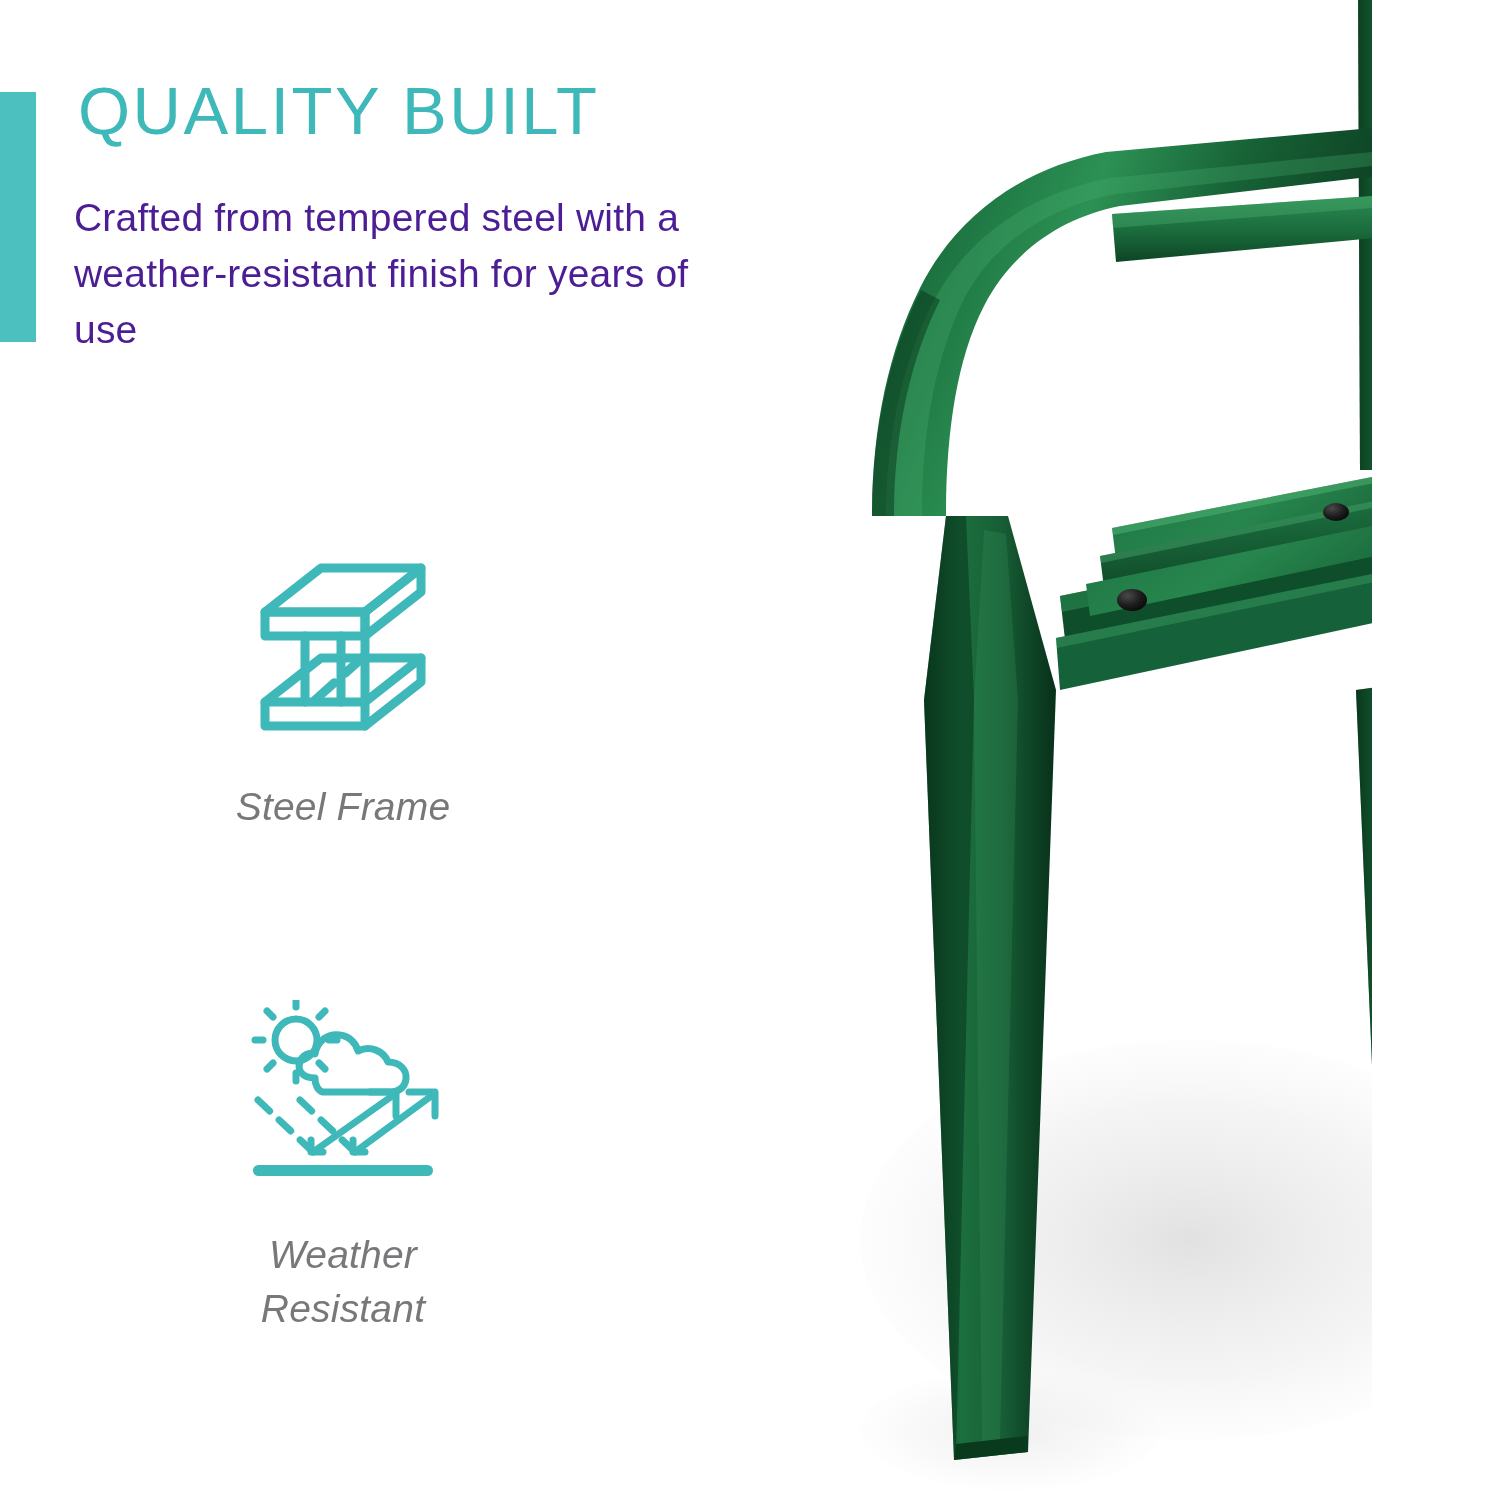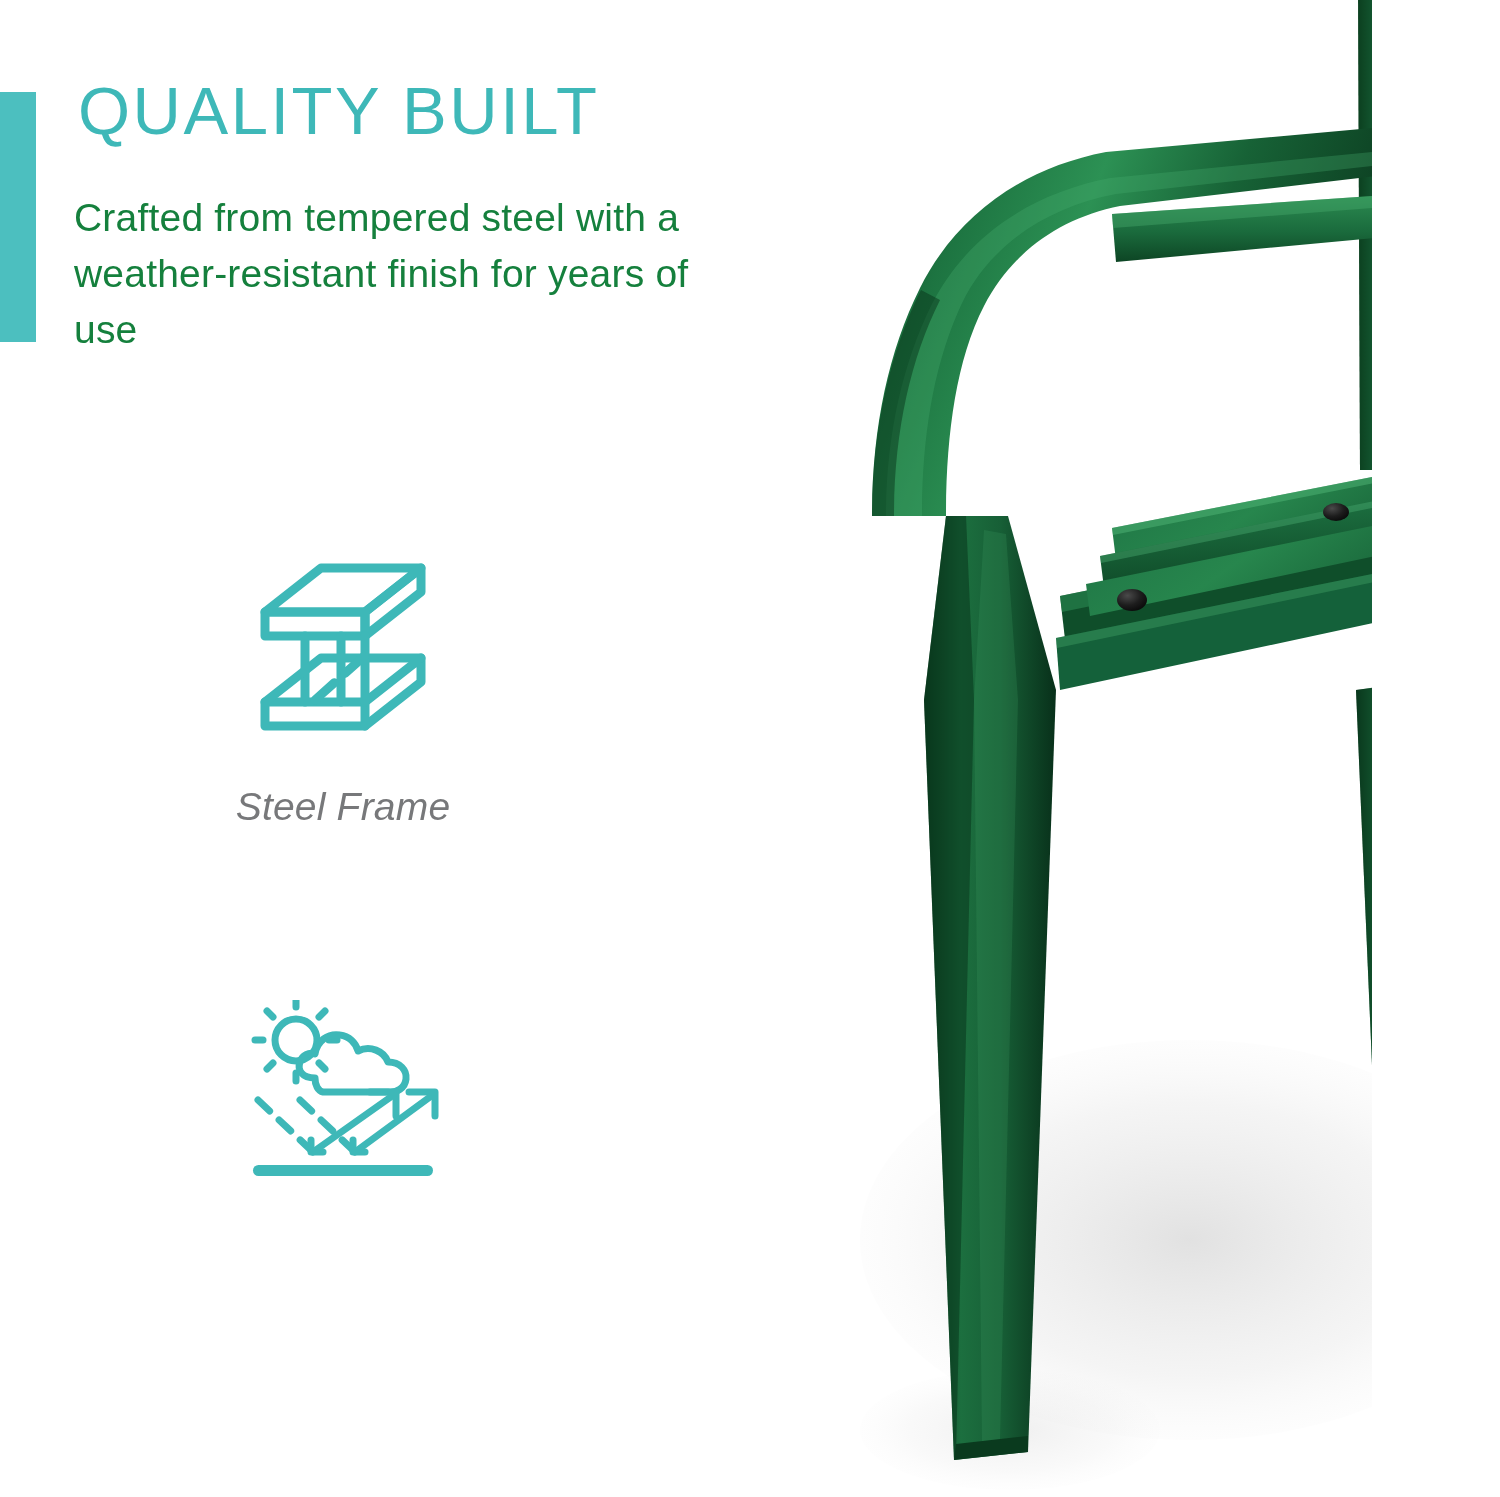--- a/index.html
+++ b/index.html
@@ -37,21 +37,21 @@
     line-height: 78px;
     font-weight: 400;
     letter-spacing: 2.5px;
     white-space: nowrap;
   }
   .subhead {
     position: absolute;
     left: 74px;
     top: 190px;
     width: 660px;
-    color: #15803d;
+    color: #4c1d95;
     font-size: 39px;
     line-height: 56px;
     font-weight: 300;
     letter-spacing: 0.2px;
   }
 
   
   .feature {
     position: absolute;
     width: 420px;
@@ -157,20 +157,22 @@
         <path d="M70 152 L152 94"></path>
         <path d="M127 92 L153 92 L153 116"></path>
 
         <path d="M112 152 L122 152"></path>
         <path d="M110 140 L110 152"></path>
 
         <path d="M112 152 L191 94"></path>
         <path d="M166 92 L192 92 L192 116"></path>
       </svg>
     </span>
+    <div class="feature-label">Weather
+Resistant</div>
   </div>
 
   <div class="photo">
     <svg width="740" height="1497" viewBox="0 0 740 1497">
       <defs>
         <linearGradient id="gArm" x1="0" y1="0" x2="1" y2="0.3">
           <stop offset="0%" stop-color="#0E4726"></stop>
           <stop offset="22%" stop-color="#1D7441"></stop>
           <stop offset="45%" stop-color="#2C9154"></stop>
           <stop offset="70%" stop-color="#176236"></stop>

